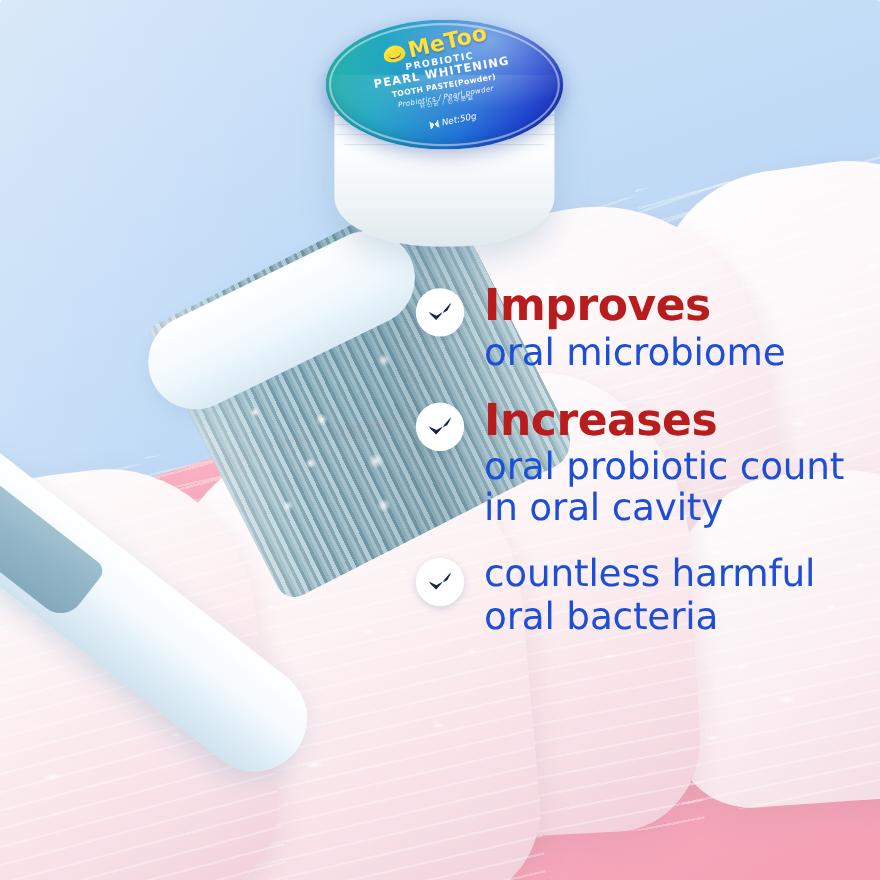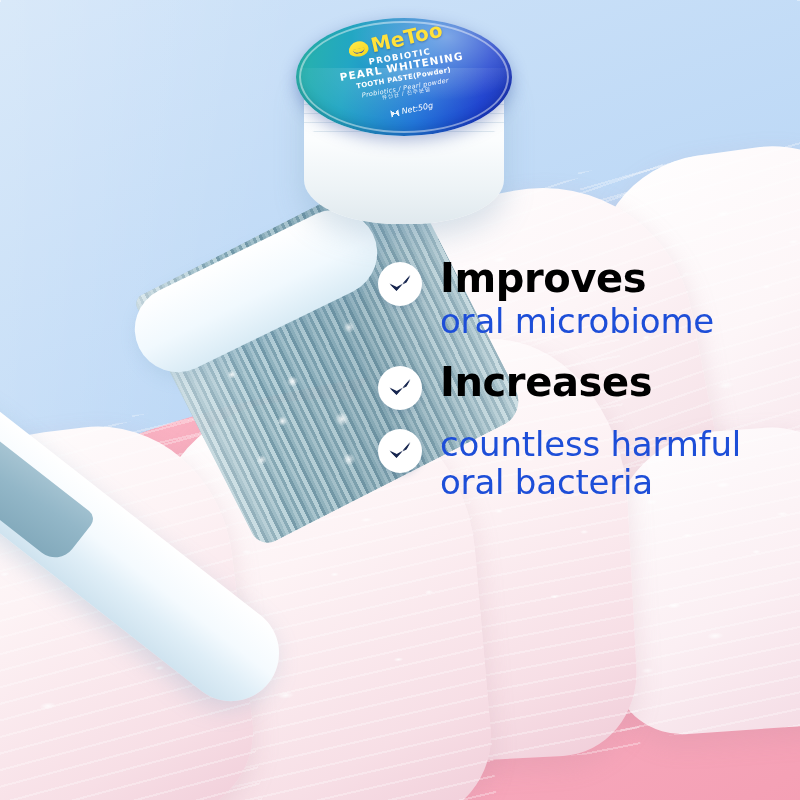--- a/index.html
+++ b/index.html
@@ -210,21 +210,21 @@
   
   .benefits{position:absolute;left:378px;top:258px;width:420px;}
   .benefit{position:relative;margin-bottom:22px;padding-left:62px;}
   .check{
     position:absolute;left:0;top:4px;width:44px;height:44px;border-radius:50%;
     background:#ffffff;box-shadow:0 2px 7px rgba(70,100,140,.22);
     display:flex;align-items:center;justify-content:center;
   }
   .check svg{display:block;}
   .b-title{
-    font-size:40px;font-weight:bold;color:#000000;line-height:1.04;
+    font-size:40px;font-weight:bold;color:#b91c1c;line-height:1.04;
     letter-spacing:-.4px;margin:0 0 2px 0;
   }
   .b-desc{
     font-size:34px;color:#1d4ed8;line-height:1.12;letter-spacing:-.2px;margin:0;
     white-space:pre-line;
   }
 </style>
 </head>
 <body>
 
@@ -309,20 +309,22 @@
     </div>
 
     <div class="benefit">
       <div class="check">
         <svg width="28" height="28" viewBox="0 0 28 28" aria-hidden="true">
           <path d="M4 14.5 L10.5 21 L24.5 5.5 L20.5 12.5 L10.5 17.5 Z" fill="#17264f"></path>
           <path d="M3.5 13.5 L10.5 20.5 L24 5 L21 11 L10.8 17 Z" fill="#17264f"></path>
         </svg>
       </div>
       <p class="b-title">Increases</p>
+      <p class="b-desc">oral probiotic count
+in oral cavity</p>
     </div>
 
     <div class="benefit">
       <div class="check">
         <svg width="28" height="28" viewBox="0 0 28 28" aria-hidden="true">
           <path d="M4 14.5 L10.5 21 L24.5 5.5 L20.5 12.5 L10.5 17.5 Z" fill="#17264f"></path>
           <path d="M3.5 13.5 L10.5 20.5 L24 5 L21 11 L10.8 17 Z" fill="#17264f"></path>
         </svg>
       </div>
       <p class="b-desc">countless harmful

